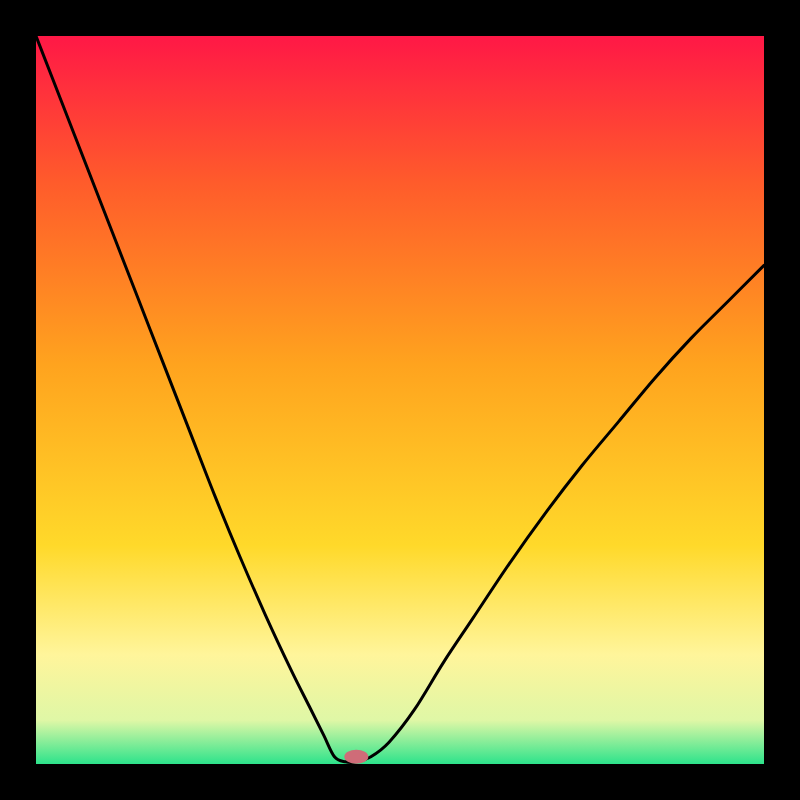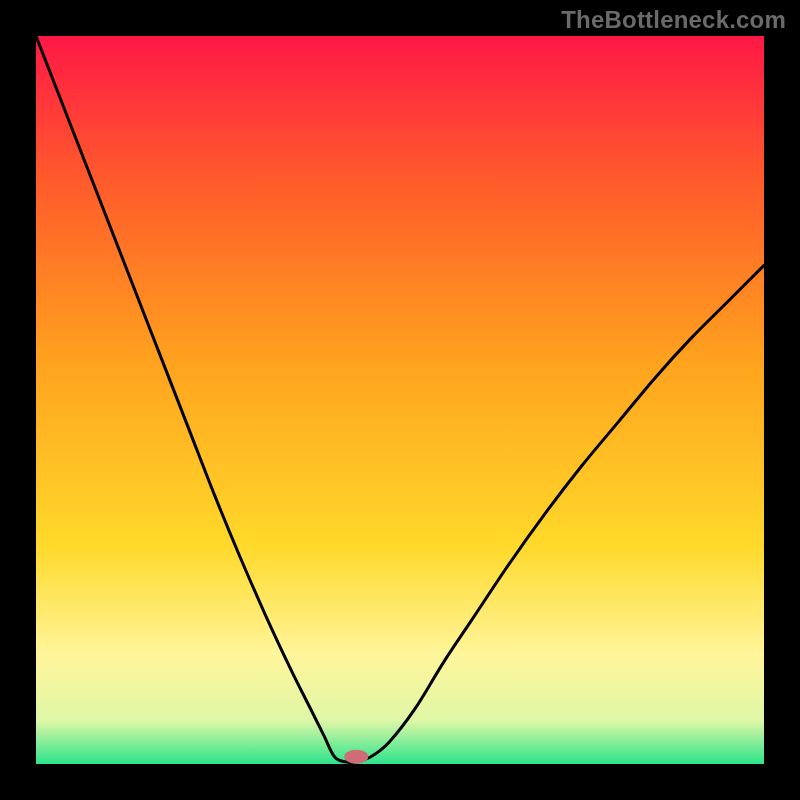--- a/index.html
+++ b/index.html
@@ -34,21 +34,20 @@
   .plot-bg-stop-45 { stop-color: #ffa31e; }
   .plot-bg-stop-70 { stop-color: #ffd92a; }
   .plot-bg-stop-85 { stop-color: #fff59b; }
   .plot-bg-stop-94 { stop-color: #dff7a6; }
   .plot-bg-stop-100{ stop-color: #2de38b; }
 </style>
 </head>
 <body>
 
 <div class="frame">
-  <div class="watermark">TheBottleneck.com</div>
   <div class="plot-wrap">
     <svg id="plot-svg" viewBox="0 0 728 728" width="728" height="728">
       <defs>
         <linearGradient id="bg-grad" x1="0" y1="0" x2="0" y2="1">
           <stop class="plot-bg-stop-0" offset="0%"></stop>
           <stop class="plot-bg-stop-20" offset="20%"></stop>
           <stop class="plot-bg-stop-45" offset="45%"></stop>
           <stop class="plot-bg-stop-70" offset="70%"></stop>
           <stop class="plot-bg-stop-85" offset="85%"></stop>
           <stop class="plot-bg-stop-94" offset="94%"></stop>

